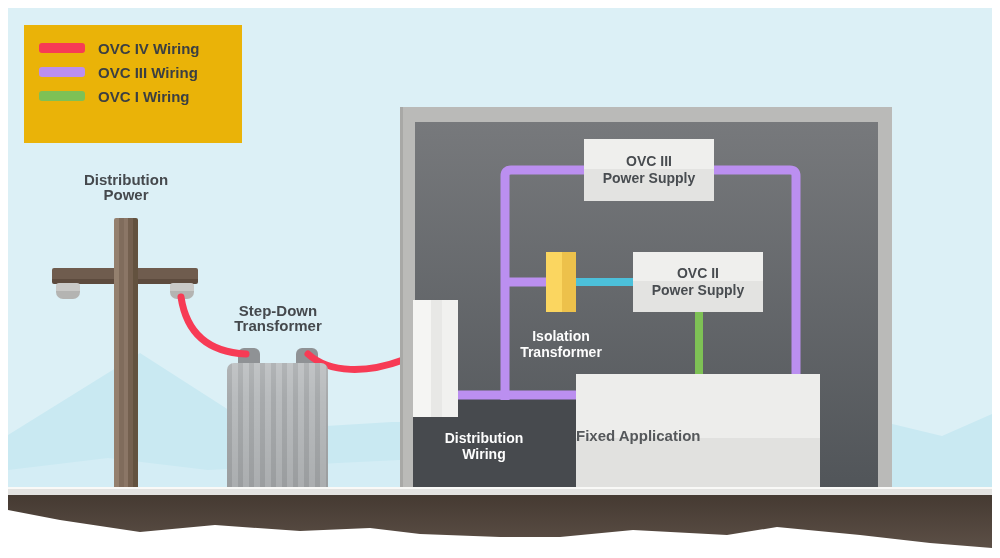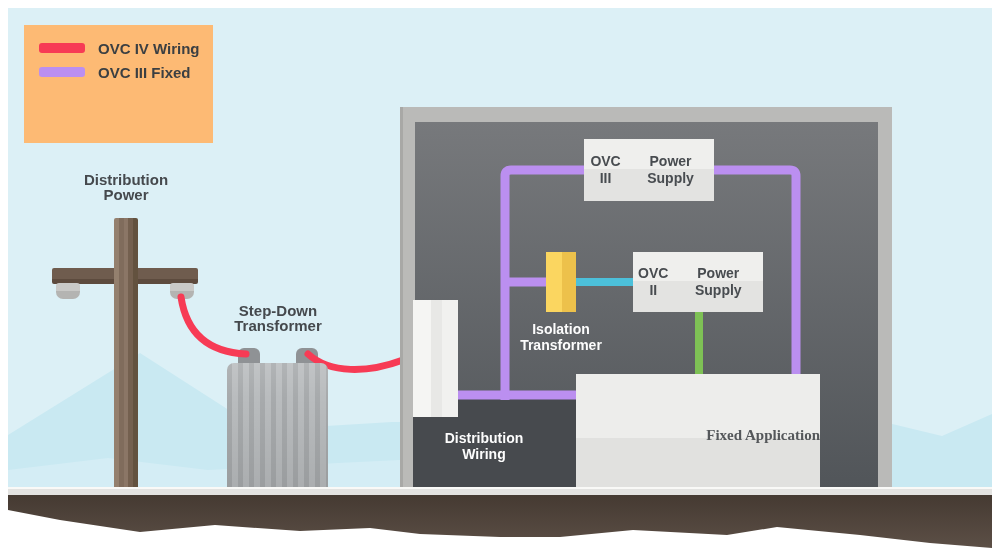--- a/index.html
+++ b/index.html
@@ -5,21 +5,21 @@
   html,body{margin:0;padding:0;}
   body{font-family:"Liberation Sans",sans-serif;}
   .canvas{position:relative;width:1000px;height:558px;background:#ffffff;overflow:hidden;}
   .abs{position:absolute;}
 
   
   .sky{left:8px;top:8px;width:984px;height:480px;background:#dcf0f6;overflow:hidden;}
   .sky svg{position:absolute;left:0;top:0;}
 
   
-  .legend{left:24px;top:25px;width:189px;height:118px;background:#fdba74;padding-top:11px;box-sizing:border-box;}
+  .legend{left:24px;top:25px;width:218px;height:118px;background:#eab308;padding-top:11px;box-sizing:border-box;}
   .legend-row{display:flex;align-items:center;height:24px;padding-left:15px;gap:13px;}
   .swatch{width:46px;height:10px;border-radius:3px;flex:0 0 auto;}
   .legend-label{font-size:15px;font-weight:bold;color:#3b3f42;white-space:nowrap;}
 
   
   .out-label{width:120px;text-align:center;font-size:15px;font-weight:bold;color:#45494d;line-height:15px;}
 
   
   .pole{left:114px;top:218px;width:24px;height:271px;border-radius:2px 2px 0 0;
     background:linear-gradient(90deg,#94806e 0 5px,#806c5c 5px 10px,#8b7666 10px 14px,#74604f 14px 19px,#63523f 19px 24px);}
@@ -32,36 +32,36 @@
   .bushing{top:348px;width:22px;height:22px;border-radius:6px 6px 0 0;background:#8f9295;}
   .xfmr-body{left:227px;top:363px;width:101px;height:126px;border-radius:7px 7px 0 0;
     background:linear-gradient(180deg,rgba(255,255,255,.12) 0,rgba(255,255,255,0) 28%,rgba(0,0,0,.08) 100%),
       repeating-linear-gradient(90deg,#a7aaac 0 5px,#b9bcbe 5px 11px);}
 
   
   .bld-frame{left:400px;top:107px;width:492px;height:382px;background:#babab8;border-left:3px solid #a8a8a6;box-sizing:border-box;}
   .bld-int{left:415px;top:122px;width:463px;height:367px;background:linear-gradient(180deg,#77797c,#515559);}
 
   .supply-box{width:130px;background:linear-gradient(180deg,#efefed 0 48%,#e3e3e1 48%);
-    display:flex;flex-direction:row;align-items:center;justify-content:center;
+    display:flex;flex-direction:column;align-items:center;justify-content:center;
     font-size:14px;font-weight:bold;color:#484c50;line-height:17px;text-align:center;}
   .ovc3-box{left:584px;top:139px;height:62px;}
   .ovc2-box{left:633px;top:252px;height:60px;}
 
   .iso-box{left:546px;top:252px;width:30px;height:60px;background:linear-gradient(90deg,#fbd660 0 55%,#edc14b 55%);}
   .white-label{width:120px;text-align:center;font-size:14px;font-weight:bold;color:#fdfdfd;line-height:16px;}
 
   .panel-box{left:413px;top:398px;width:164px;height:91px;background:#474a4e;}
   .panel-front{left:413px;top:300px;width:45px;height:117px;
     background:linear-gradient(90deg,#f5f5f3 0 40%,#e8e8e6 40% 65%,#f1f1ef 65%);}
 
   .fixed-box{left:576px;top:374px;width:244px;height:113px;
     background:linear-gradient(180deg,#ededeb 0 57%,#e1e1df 57%);
-    display:flex;align-items:center;justify-content:flex-end;padding-top:10px;box-sizing:border-box;
-    font-size:15px;font-weight:bold;color:#55585b;font-family:Liberation Serif, serif;}
+    display:flex;align-items:center;justify-content:flex-start;padding-top:10px;box-sizing:border-box;
+    font-size:15px;font-weight:bold;color:#55585b;}
 
   
   .floor{left:8px;top:487px;width:984px;height:8px;background:#e3e3e1;border-top:2px solid #f9f9f7;box-sizing:content-box;}
   .wire-svg{left:0;top:0;pointer-events:none;}
 </style>
 </head>
 <body>
 
 <div class="canvas">
 
@@ -108,21 +108,21 @@
     <path d="M576,282 L634,282" fill="none" stroke-width="8" stroke="#4cc0da"></path>
     <path d="M699,312 L699,378" fill="none" stroke-width="8" stroke="#7ec155"></path>
   </svg>
 
   <div class="abs supply-box ovc3-box">
     <div>OVC III</div>
     <div>Power Supply</div>
   </div>
 
   <div class="abs iso-box"></div>
-  <div class="abs white-label" style="left:501px;top:321px;">
+  <div class="abs white-label" style="left:501px;top:328px;">
     <div>Isolation</div>
     <div>Transformer</div>
   </div>
 
   <div class="abs supply-box ovc2-box">
     <div>OVC II</div>
     <div>Power Supply</div>
   </div>
 
   <div class="abs panel-front"></div>
@@ -146,17 +146,21 @@
     <path d="M0,0 L984,0 L984,53 L922,48 L852,40 L769,32 L719,40 L625,35 L552,42 L492,42 L412,39 L362,33 L292,36 L207,30 L132,37 L52,25 L0,15 Z" fill="url(#gGround)"></path>
   </svg>
 
   <div class="abs legend">
     <div class="legend-row">
       <div class="swatch" style="background: rgb(247, 59, 85);"></div>
       <div class="legend-label">OVC IV Wiring</div>
     </div>
     <div class="legend-row">
       <div class="swatch" style="background: rgb(187, 143, 240);"></div>
-      <div class="legend-label">OVC III Fixed</div>
+      <div class="legend-label">OVC III Wiring</div>
+    </div>
+    <div class="legend-row">
+      <div class="swatch" style="background: rgb(126, 193, 85);"></div>
+      <div class="legend-label">OVC I Wiring</div>
     </div>
   </div>
 
 </div>
 
 </body></html>

